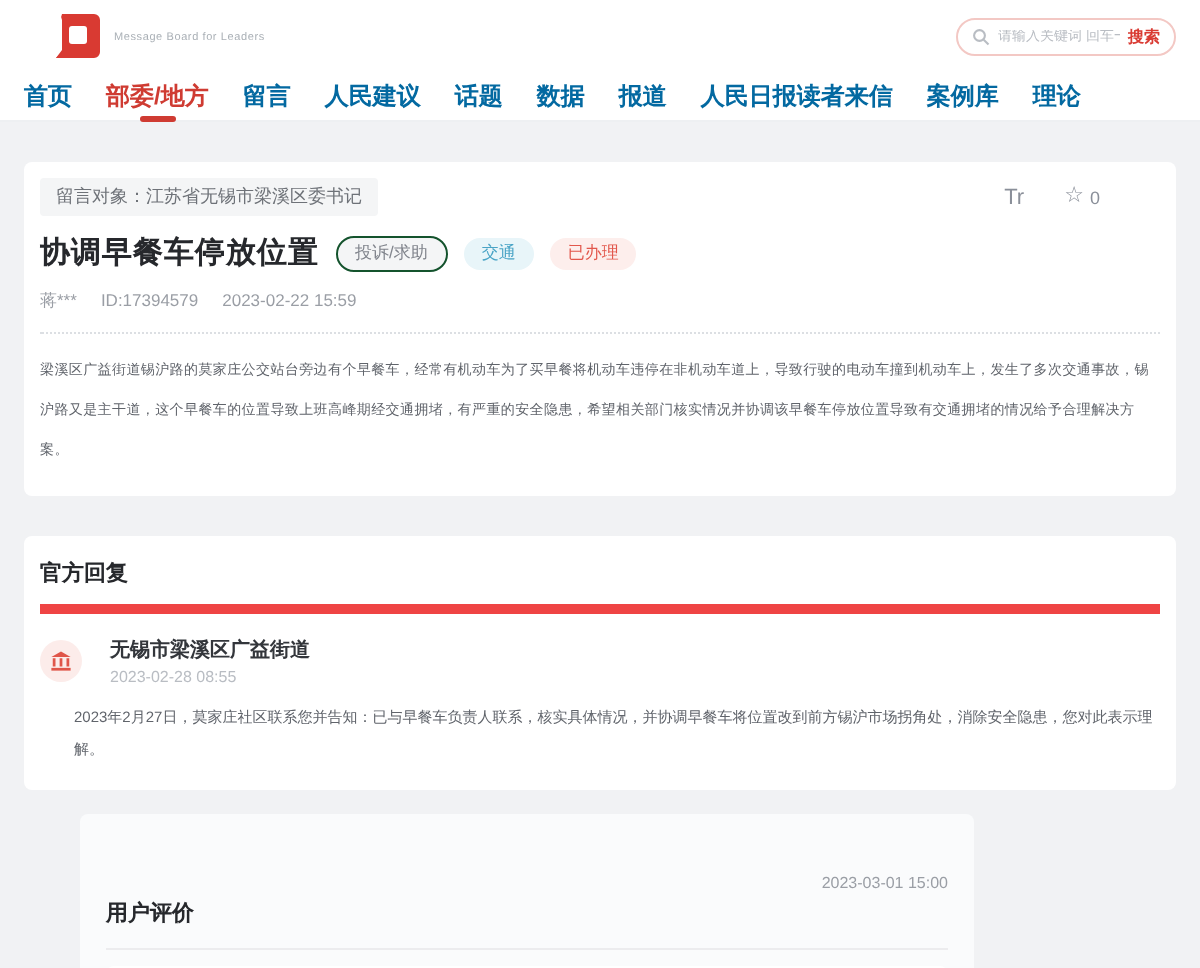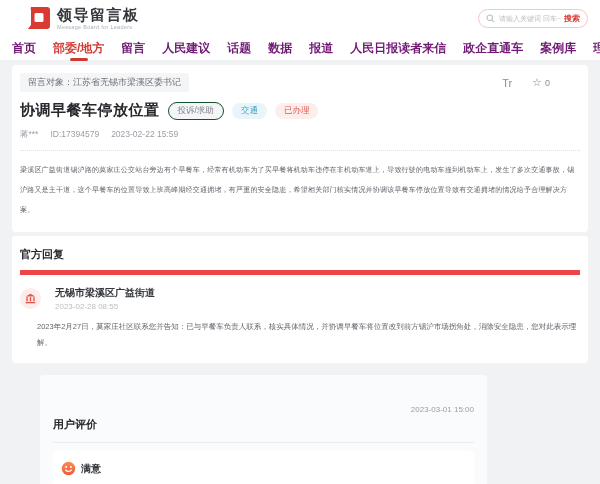--- a/index.html
+++ b/index.html
@@ -13,26 +13,26 @@
   .logo-title { font-size:15px; font-weight:bold; color:#33363b; letter-spacing:1.5px; line-height:15px; }
   .logo-sub { font-size:5.5px; color:#aab0b6; margin-top:2px; letter-spacing:.3px; }
   .spacer { flex:1; }
   .search { width:110px; height:19px; border:1px solid #f3c8c4; border-radius:10px; display:flex; align-items:center; padding:0 7px; gap:4px; background:#fff; }
   .search input { flex:1; min-width:0; border:none; outline:none; font-size:7px; color:#333; background:transparent; }
   .search input::placeholder { color:#b9bdc3; }
   .search-btn { font-size:8px; color:#d93a32; font-weight:bold; cursor:pointer; }
 
   
   .nav { height:25px; background:#fff; display:flex; align-items:center; gap:17px; padding:0 12px; border-bottom:1px solid #eef0f2; }
-  .nav-item { position:relative; font-size:12px; font-weight:600; color:#701a75; cursor:pointer; white-space:nowrap; line-height:25px; }
+  .nav-item { position:relative; font-size:12px; font-weight:600; color:#0369a1; cursor:pointer; white-space:nowrap; line-height:25px; }
   .nav-item.active { color:#cf3b32; }
   .nav-item.active::after { content:""; position:absolute; left:50%; transform:translateX(-50%); bottom:0px; width:18px; height:3px; border-radius:2px; background:#cf3b32; }
 
   
-  .card { background:#fff; border-radius:4px; margin:4px 12px 0; padding:8px 8px 12px; }
+  .card { background:#fff; border-radius:4px; margin:20px 12px 0; padding:8px 8px 12px; }
 
   .row1 { display:flex; align-items:center; }
   .target-badge { background:#f4f5f6; color:#6e7278; font-size:9px; padding:3px 8px; border-radius:2px; cursor:pointer; }
   .font-toggle { font-size:11px; color:#8a8f99; cursor:pointer; margin-right:20px; }
   .star { display:flex; align-items:center; gap:3px; color:#8a8f99; cursor:pointer; margin-right:30px; }
   .star-glyph { font-size:11px; line-height:11px; }
   .star-count { font-size:9px; }
 
   .title-row { display:flex; align-items:center; margin-top:9px; gap:8px; }
   .msg-title { font-size:15px; font-weight:bold; color:#26282c; letter-spacing:.5px; }
@@ -71,21 +71,20 @@
 <div class="page">
 
   <header class="topbar">
     <div class="logo">
       <svg width="26" height="26" viewBox="0 0 26 26">
         <path d="M5 2 H21 a3 3 0 0 1 3 3 V21 a3 3 0 0 1 -3 3 H9 L2 24 5 20 V5 a3 3 0 0 1 0 -3 Z" fill="#d93a32"></path>
         <rect x="8.5" y="8" width="9" height="9" rx="1.5" fill="#ffffff"></rect>
         <path d="M2 24 L8 24 L8 18 Z" fill="#d93a32"></path>
       </svg>
       <div>
-        <div class="logo-title">领导留言板</div>
         <div class="logo-sub">Message Board for Leaders</div>
       </div>
     </div>
     <span class="spacer"></span>
     <div class="search">
       <svg width="9" height="9" viewBox="0 0 12 12">
         <circle cx="5" cy="5" r="3.6" fill="none" stroke="#b9bdc3" stroke-width="1.4"></circle>
         <line x1="7.8" y1="7.8" x2="11" y2="11" stroke="#b9bdc3" stroke-width="1.4"></line>
       </svg>
       <input type="text" placeholder="请输入关键词 回车一下" style="">
@@ -95,21 +94,20 @@
 
   <nav class="nav">
     <span class="nav-item">首页</span>
     <span class="nav-item active">部委/地方</span>
     <span class="nav-item">留言</span>
     <span class="nav-item">人民建议</span>
     <span class="nav-item">话题</span>
     <span class="nav-item">数据</span>
     <span class="nav-item">报道</span>
     <span class="nav-item">人民日报读者来信</span>
-    <span class="nav-item">政企直通车</span>
     <span class="nav-item">案例库</span>
     <span class="nav-item">理论</span>
   </nav>
 
   <main>
 
     <section class="card">
       <div class="row1">
         <span class="target-badge">留言对象：江苏省无锡市梁溪区委书记</span>
         <span class="spacer"></span>

